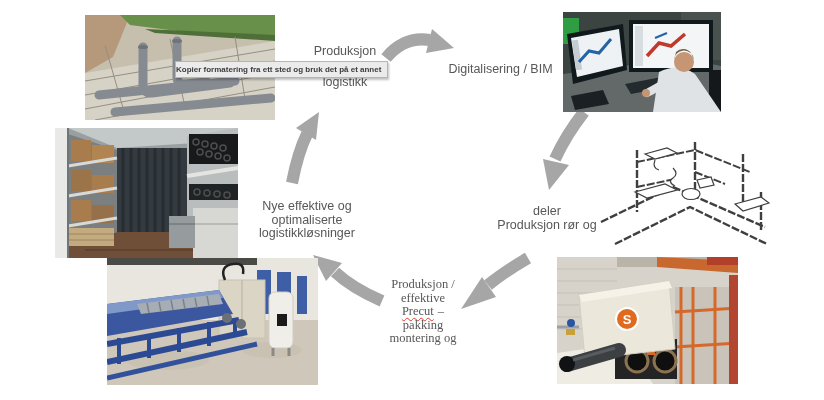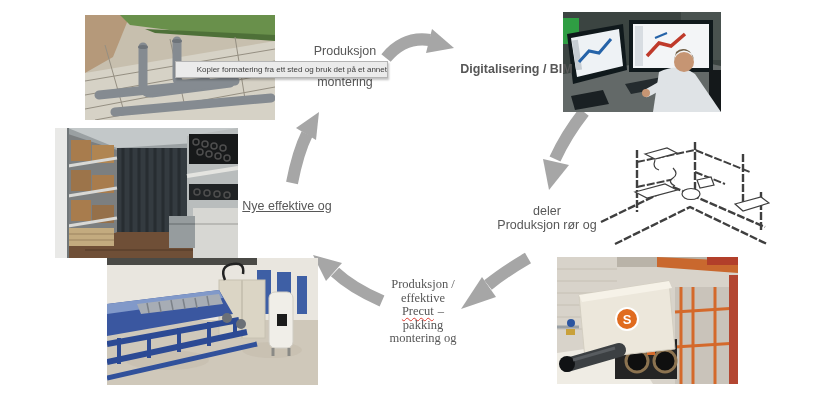--- a/index.html
+++ b/index.html
@@ -5,31 +5,31 @@
   html,body{margin:0;padding:0;background:#fff;}
   .canvas{position:relative;width:824px;height:400px;background:#ffffff;
           font-family:"Liberation Sans",sans-serif;overflow:hidden;}
   .arrows{position:absolute;left:0;top:0;z-index:1;}
   .photo{position:absolute;z-index:2;}
   .photo svg{display:block;width:100%;height:100%;}
   .label{position:absolute;z-index:3;color:#575757;font-size:12.5px;line-height:13.5px;
          text-align:center;}
   #label-byggeplass{left:297px;top:45px;width:96px;}
   #label-byggeplass .gap{height:17px;}
-  #label-digitalisering{left:454px;top:63px;width:125px;font-weight:bold;}
+  #label-digitalisering{left:438px;top:63px;width:125px;}
   #label-produksjon-ror{left:488px;top:205px;width:118px;}
   #label-precut{left:371px;top:278px;width:104px;font-family:Liberation Serif, serif;}
-  #label-logistikk{left:230px;top:200px;width:114px;text-decoration:underline;}
+  #label-logistikk{left:250px;top:200px;width:114px;}
   .precut-word{text-decoration:underline;text-decoration-style:wavy;
                text-decoration-color:#e0392e;text-decoration-thickness:1px;
                text-underline-offset:2px;}
   .precut-rest{margin-left:4px;}
   .tooltip{position:absolute;left:175px;top:61px;width:211px;height:15px;z-index:10;
            background:#ebebeb;border:1px solid #b5b5b5;box-shadow:1px 2px 2px rgba(0,0,0,.25);
-           font-size:8px;font-weight:normal;color:#3c3c3c;line-height:15px;text-align:right;
+           font-size:8px;font-weight:bold;color:#3c3c3c;line-height:15px;text-align:left;
            white-space:nowrap;}
 </style>
 </head>
 <body>
 
 <div class="canvas">
 
   <svg class="arrows" width="824" height="400" viewBox="0 0 824 400">
     <g fill="#a6a6a6" stroke="#a6a6a6" stroke-width="12" stroke-linecap="butt">
       <g>
@@ -289,21 +289,21 @@
       </g>
       <path d="M0,120 L150,86" stroke="#31519b" stroke-width="5" fill="none"></path>
       <circle cx="120" cy="60" r="5" fill="#6b7077"></circle>
         <circle cx="134" cy="66" r="5" fill="#6b7077"></circle>
     </svg>
   </div>
 
   <div class="label" id="label-byggeplass">
     <div>Produksjon</div>
     <div class="gap"></div>
-    <div>montering</div>
+    <div>logistikk</div>
   </div>
 
   <div class="label" id="label-digitalisering">
     <div>Digitalisering / BIM</div>
   </div>
 
   <div class="label" id="label-produksjon-ror">
     <div>deler</div>
     <div>Produksjon rør og</div>
   </div>
@@ -311,17 +311,19 @@
   <div class="label" id="label-precut">
     <div>Produksjon /</div>
     <div>effektive</div>
     <div><span class="precut-word">Precut</span><span class="precut-rest">–</span></div>
     <div>pakking</div>
     <div>montering og</div>
   </div>
 
   <div class="label" id="label-logistikk">
     <div>Nye effektive og</div>
+    <div>optimaliserte</div>
+    <div>logistikkløsninger</div>
   </div>
 
   <div class="tooltip">Kopier formatering fra ett sted og bruk det på et annet</div>
 
 </div>
 
 </body></html>

